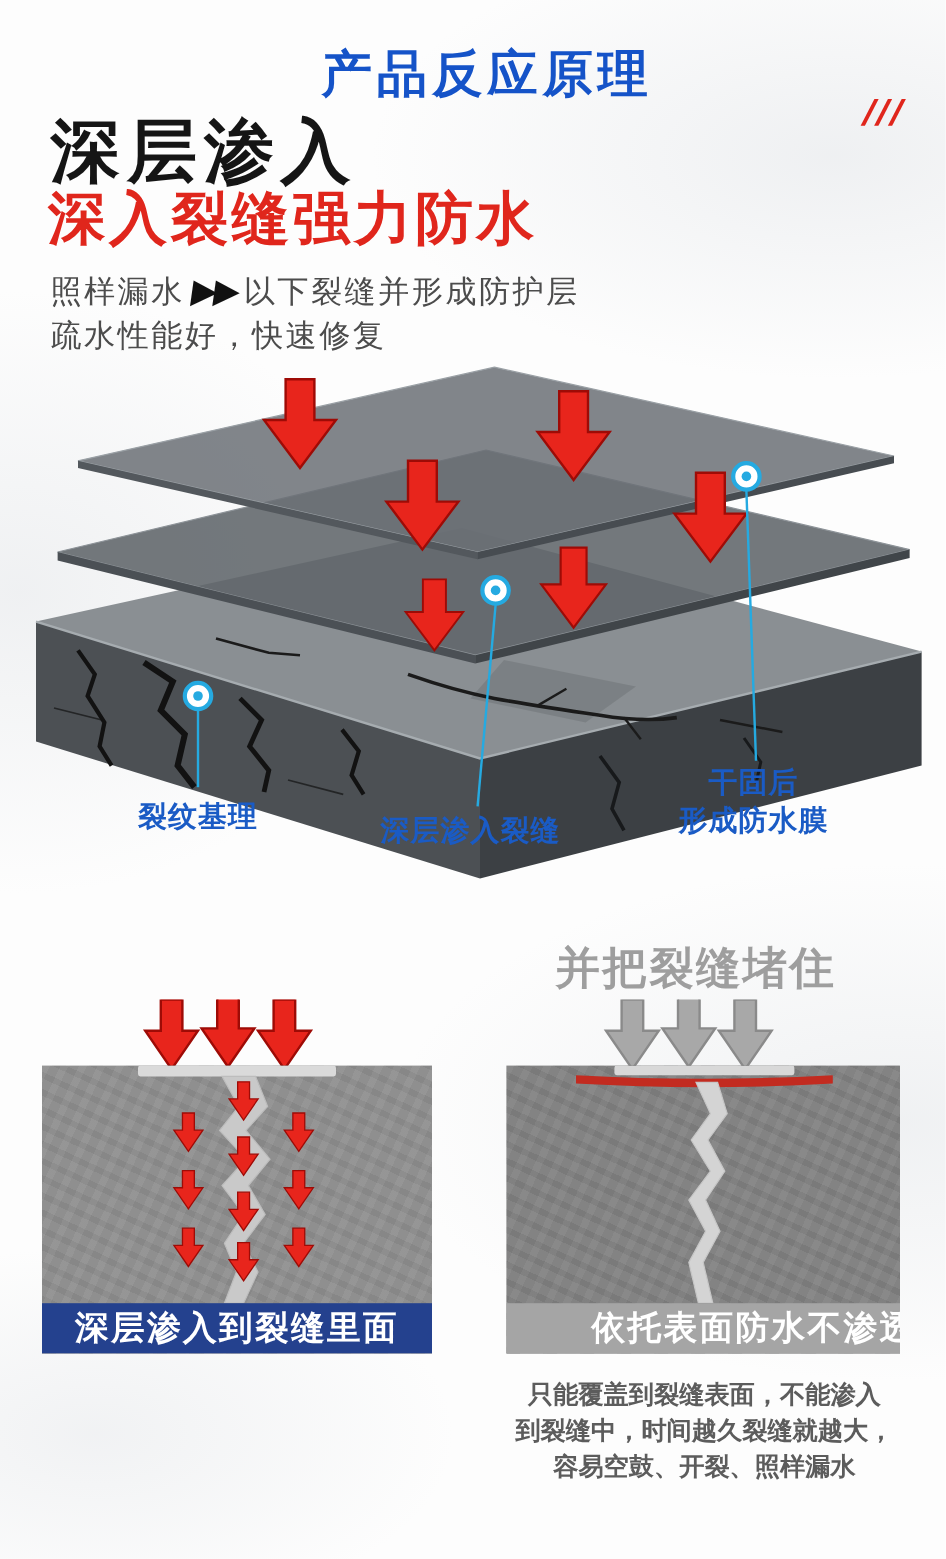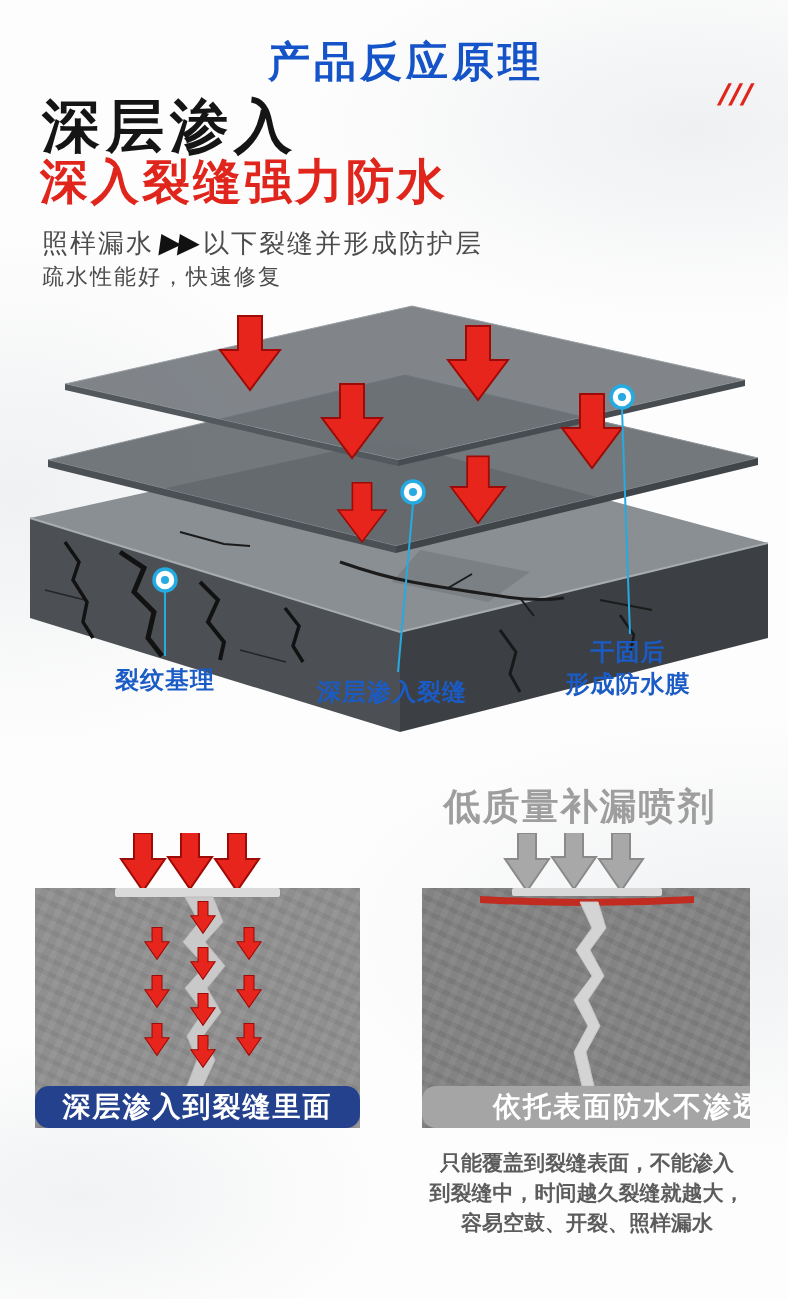--- a/index.html
+++ b/index.html
@@ -23,21 +23,21 @@
   }
   .h-black{
     position:absolute;top:88px;left:42px;margin:0;font-size:58px;font-weight:900;
     color:#151515;letter-spacing:6px;
   }
   .h-red{
     position:absolute;top:150px;left:40px;margin:0;font-size:48px;font-weight:900;
     color:#e0261c;letter-spacing:3px;
   }
   .desc1{position:absolute;top:226px;left:42px;margin:0;font-size:26px;color:#4c4c4c;letter-spacing:2px;}
-  .desc2{position:absolute;top:262px;left:42px;margin:0;font-size:22px;color:#4c4c4c;letter-spacing:2px;}
+  .desc2{position:absolute;top:262px;left:42px;margin:0;font-size:26px;color:#4c4c4c;letter-spacing:2px;}
   .fast-arrows{display:inline-block;color:#111;font-size:28px;letter-spacing:-3px;transform:skewX(-8deg);margin:0 6px;}
   .diagram{position:absolute;top:300px;left:0;}
   .dlabel{
     position:absolute;text-align:center;color:#1a5bc5;font-weight:800;font-size:24px;letter-spacing:1px;
   }
   .preline{white-space:pre-line;}
   .cmp-title{position:absolute;top:782px;margin:0;text-align:center;font-size:37px;font-weight:900;letter-spacing:2px;}
   .cmp-title.red{left:40px;width:310px;color:#e0261c;}
   .cmp-title.gray{left:425px;width:310px;color:#9e9e9e;}
   .arrows-strip{position:absolute;}
@@ -52,21 +52,21 @@
   .panel.right{
     left:422px;width:328px;
     background:
       repeating-linear-gradient(115deg, rgba(255,255,255,.05) 0 6px, transparent 6px 14px),
       repeating-linear-gradient(25deg, rgba(0,0,0,.07) 0 5px, transparent 5px 13px),
       #838383;
   }
   .panel svg{position:absolute;top:0;left:0;}
   .banner{
     position:absolute;bottom:0;left:0;width:100%;height:42px;line-height:42px;
-    text-align:center;color:#ffffff;font-size:28px;font-weight:800;letter-spacing:2px;border-radius:14px;
+    text-align:center;color:#ffffff;font-size:28px;font-weight:800;letter-spacing:2px;
   }
   .banner.blue{background:#24418e;}
   .banner.gray{background:#a5a5a5;padding-left:42px;}
   .cmp-desc{position:absolute;text-align:center;line-height:1.42;}
   .cmp-desc.left{left:40px;top:1152px;width:310px;font-size:21px;font-weight:800;color:#141414;}
   .cmp-desc.right{left:418px;top:1148px;width:338px;font-size:21px;font-weight:600;color:#5c5c5c;}
 </style>
 </head>
 <body>
 
@@ -155,21 +155,21 @@
         <circle cx="165" cy="280" r="4" fill="#25aae1"></circle>
       </g>
     </g>
   </svg>
 
   <div class="dlabel" style="left:85px;top:664px;width:160px;">裂纹基理</div>
   <div class="dlabel" style="left:300px;top:676px;width:184px;">深层渗入裂缝</div>
   <div class="dlabel preline" style="left:548px;top:636px;width:160px;">干固后
 形成防水膜</div>
 
-  <div class="cmp-title gray">低质量补漏喷剂</div>
+  <div class="cmp-title gray">并把裂缝堵住</div>
 
   <svg class="arrows-strip" style="left:35px;top:833px;" width="325" height="62" viewBox="0 0 325 62">
     <g fill="#e8251c" stroke="#9e0b06" stroke-width="2">
       <path d="M-9,-30 L9,-30 L9,-4 L22,-4 L0,28 L-22,-4 L-9,-4 Z" transform="translate(108,30)"></path>
       <path d="M-9,-30 L9,-30 L9,-4 L22,-4 L0,28 L-22,-4 L-9,-4 Z" transform="translate(155,28)"></path>
       <path d="M-9,-30 L9,-30 L9,-4 L22,-4 L0,28 L-22,-4 L-9,-4 Z" transform="translate(202,30)"></path>
     </g>
   </svg>
   <svg class="arrows-strip" style="left:422px;top:833px;" width="328" height="62" viewBox="0 0 328 62">
     <g fill="#a8a8a8" stroke="#8a8a8a" stroke-width="2">

